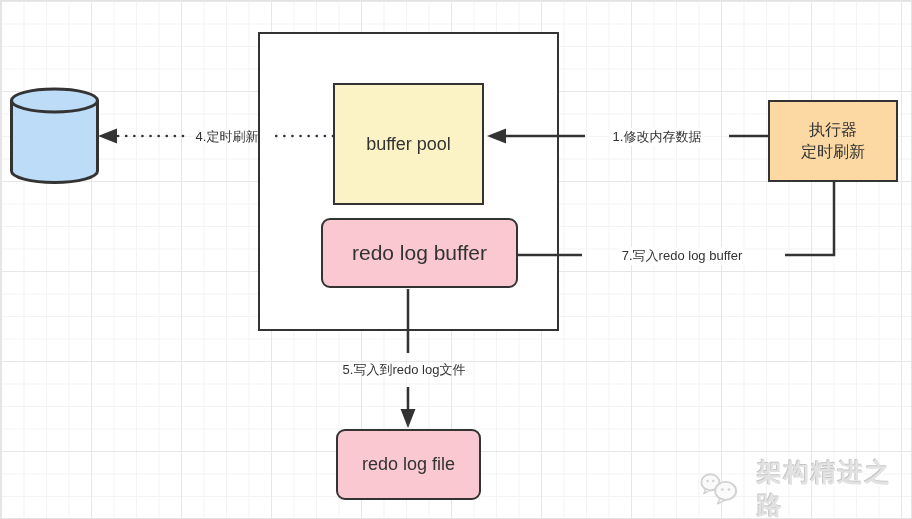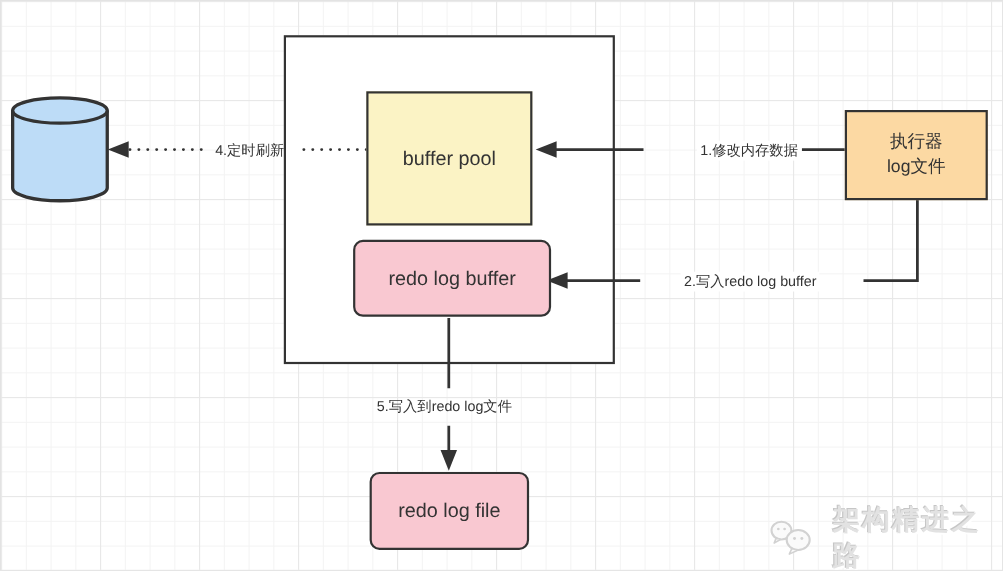--- a/index.html
+++ b/index.html
@@ -48,24 +48,24 @@
   .buffer-pool {
     left: 332px; top: 82px;
     width: 151px; height: 122px;
     background: #fbf3c5;
     font-size: 18px;
     z-index: 3;
   }
 
   .redo-log-buffer {
     left: 320px; top: 217px;
-    width: 180px; height: 70px;
+    width: 197px; height: 70px;
     background: #f9c8d1;
     border-radius: 9px;
-    font-size: 18px;
+    font-size: 21px;
     z-index: 3;
   }
 
   .executor {
     left: 767px; top: 99px;
     width: 130px; height: 82px;
     background: #fcd9a3;
     font-size: 16px;
     line-height: 1.35;
     z-index: 3;
@@ -84,21 +84,21 @@
     position: absolute;
     transform: translate(-50%, -50%);
     white-space: nowrap;
     background: #ffffff;
     padding: 0 3px;
     font-size: 13px;
     color: #333333;
     z-index: 4;
     text-align: center;
   }
-  .label-step1 { left: 656px; top: 136px; margin-left: 24px; }
+  .label-step1 { left: 656px; top: 136px; }
   .label-step2 { left: 681px; top: 255px; }
   .label-step3 { left: 403px; top: 369px; background: transparent; }
   .label-step4 { left: 226px; top: 136px; background: transparent; }
 
   .watermark {
     position: absolute;
     left: 698px; top: 455px;
     display: flex;
     align-items: center;
     gap: 18px;
@@ -151,30 +151,30 @@
     <span>buffer pool</span>
   </div>
 
   <div class="node redo-log-buffer">
     <span>redo log buffer</span>
   </div>
 
   <div class="node executor">
     <span>
       <span>执行器</span><br>
-      <span>log文件</span>
+      <span>定时刷新</span>
     </span>
   </div>
 
   <div class="node redo-log-file">
     <span>redo log file</span>
   </div>
 
   <div class="edge-label label-step1">1.修改内存数据</div>
-  <div class="edge-label label-step2">2.写入redo log buffer</div>
+  <div class="edge-label label-step2">7.写入redo log buffer</div>
   <div class="edge-label label-step3">5.写入到redo log文件</div>
   <div class="edge-label label-step4">4.定时刷新</div>
 
   <div class="watermark">
     <svg width="42" height="38" viewBox="0 0 42 38">
       <ellipse cx="12" cy="12" rx="9.5" ry="8.5" fill="#fafafa" stroke="#d2d2d2" stroke-width="2"></ellipse>
       <path d="M7,19 L5,24 L11,20.5 Z" fill="#fafafa" stroke="#d2d2d2" stroke-width="1.5" stroke-linejoin="round"></path>
       <circle cx="9" cy="10.5" r="1.3" fill="#d2d2d2"></circle>
       <circle cx="15" cy="10.5" r="1.3" fill="#d2d2d2"></circle>
       <ellipse cx="28" cy="21" rx="11" ry="9.5" fill="#fafafa" stroke="#d2d2d2" stroke-width="2"></ellipse>

